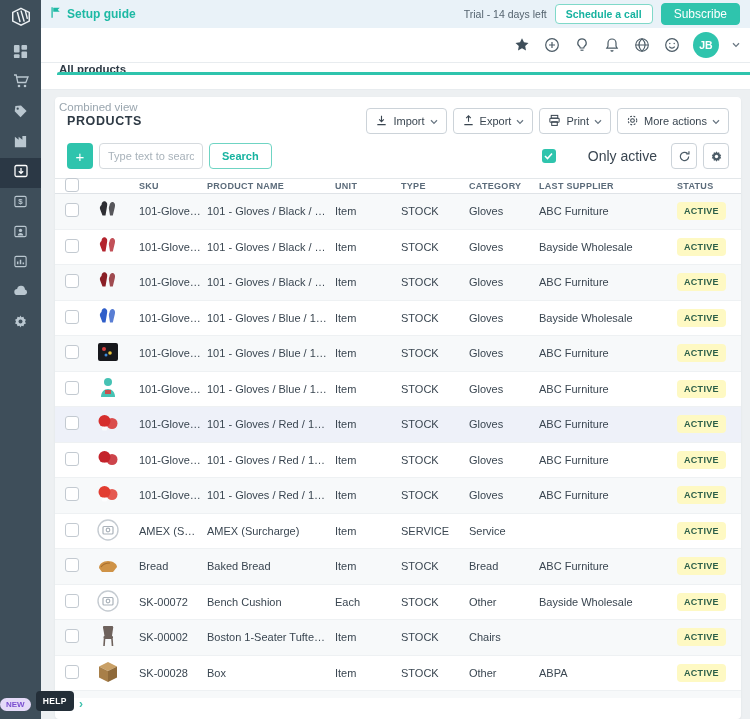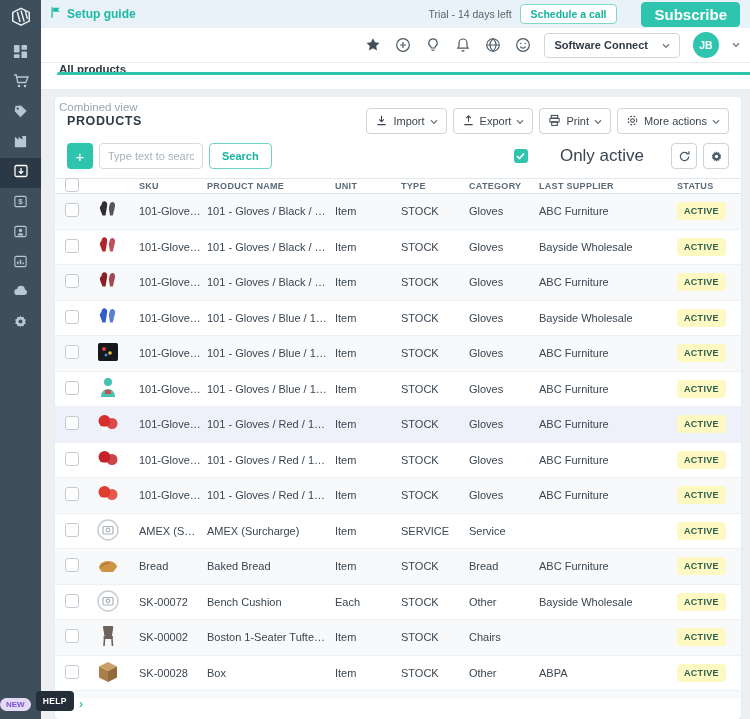--- a/index.html
+++ b/index.html
@@ -22,22 +22,22 @@
 
   
   .main { position:absolute; left:41px; top:0; width:709px; height:719px; }
   .bar1 { height:28px; background:#e9f2f8; display:flex; align-items:center; padding:0 10px 0 8px; }
   .setup-guide { display:flex; align-items:center; gap:5px; color:#1db9a4; font-weight:bold;
     font-size:12px; cursor:pointer; }
   .bar1-right { margin-left:auto; display:flex; align-items:center; gap:8px; }
   .trial-text { font-size:10.5px; color:#55646f; }
   .btn-outline-teal { background:#fff; border:1px solid #7fd9c9; color:#17b3a0; font-weight:bold;
     font-size:10.5px; border-radius:4px; padding:3px 10px; cursor:pointer; font-family:inherit; }
-  .btn-teal { background:#2fc4ad; border:1px solid #2fc4ad; color:#fff; font-weight:bold;
-    font-size:15px; border-radius:4px; padding:3px 12px; cursor:pointer; font-family:inherit;margin-left:16px; }
+  .btn-teal { background:#2fc4ad; border:1px solid #2fc4ad; color:#fff; font-weight:normal;
+    font-size:12px; border-radius:4px; padding:3px 12px; cursor:pointer; font-family:inherit; }
 
   .bar2 { height:34px; background:#fff; display:flex; align-items:center; justify-content:flex-end;
     gap:13px; padding-right:10px; }
   .icon-btn { width:17px; height:17px; display:inline-flex; align-items:center; justify-content:center; cursor:pointer; }
   .company-select { display:flex; align-items:center; gap:14px; border:1px solid #cfd6dc; border-radius:4px;
     background:#fff; height:25px; padding:0 9px; font-size:11px; font-weight:bold; color:#2e3a45; cursor:pointer; }
   .avatar { width:26px; height:26px; border-radius:50%; background:#2fc4ad; color:#fff; font-size:10.5px;
     font-weight:bold; display:flex; align-items:center; justify-content:center; cursor:pointer; }
   .av-chev { cursor:pointer; display:flex; }
 
@@ -62,21 +62,21 @@
   .add-btn { width:26px; height:26px; background:#2fc4ad; border:none; border-radius:4px; color:#fff;
     font-size:15px; line-height:1; cursor:pointer; display:flex; align-items:center; justify-content:center; }
   .search-input { width:104px; height:26px; border:1px solid #d5dade; border-radius:4px; padding:0 8px;
     font-size:11px; color:#3a4651; font-family:inherit; }
   .search-input::placeholder { color:#a8b2ba; }
   .search-btn { height:26px; padding:0 12px; background:#fff; border:1px solid #6fd4c3; border-radius:4px;
     color:#17b3a0; font-weight:bold; font-size:11px; cursor:pointer; font-family:inherit; }
   .sr-right { margin-left:auto; display:flex; align-items:center; gap:6px; }
   .cb-teal { width:14px; height:14px; background:#2fc4ad; border-radius:3px; display:inline-flex;
     align-items:center; justify-content:center; cursor:pointer; }
-  .only-active { font-size:17px; color:#3a4651; margin-right:21px;padding-left:26px; }
+  .only-active { font-size:14px; color:#3a4651; margin-right:8px;padding-left:26px; }
   .sq-btn { width:26px; height:26px; background:#fff; border:1px solid #ccd3d9; border-radius:4px;
     display:inline-flex; align-items:center; justify-content:center; cursor:pointer; }
 
   
   .grid { display:grid; grid-template-columns:30px 44px 68px 128px 66px 68px 70px 138px 1fr;
     align-items:center; padding-left:10px; }
   .thead { height:16px; border-top:1px solid #e3e7ea; border-bottom:1px solid #dfe3e7;
     font-size:9px; font-weight:bold; color:#5b6b7a; letter-spacing:.3px; }
   .trow { height:35.5px; border-bottom:1px solid #eef1f3; font-size:11px; color:#3a4651; cursor:pointer; background:#fff; }
   .trow.alt { background:#f7f9fa; }
@@ -218,26 +218,20 @@
         </svg>
       </span>
     <span class="icon-btn">
         <svg width="16" height="16" viewBox="0 0 16 16" fill="none" stroke="#4b5b66" stroke-width="1.2">
           <circle cx="8" cy="8" r="6.3"></circle>
           <circle cx="5.8" cy="6.5" r=".7" fill="#4b5b66" stroke="none"></circle>
           <circle cx="10.2" cy="6.5" r=".7" fill="#4b5b66" stroke="none"></circle>
           <path d="M5.3 9.6c.7 1 1.6 1.5 2.7 1.5s2-.5 2.7-1.5"></path>
         </svg>
       </span>
-    <div class="company-select">
-      <span>Software Connect</span>
-      <span><svg width="8" height="6" viewBox="0 0 8 6" fill="none" stroke="#6b7884" stroke-width="1.3">
-            <path d="M1 1.2L4 4.4 7 1.2"></path>
-          </svg></span>
-    </div>
     <span class="avatar">JB</span>
     <span class="av-chev">
         <svg width="8" height="6" viewBox="0 0 8 6" fill="none" stroke="#6b7884" stroke-width="1.3">
           <path d="M1 1.2L4 4.4 7 1.2"></path>
         </svg>
       </span>
   </div>
 
   <div class="tabbar">
     <div class="tab active">All products</div>

